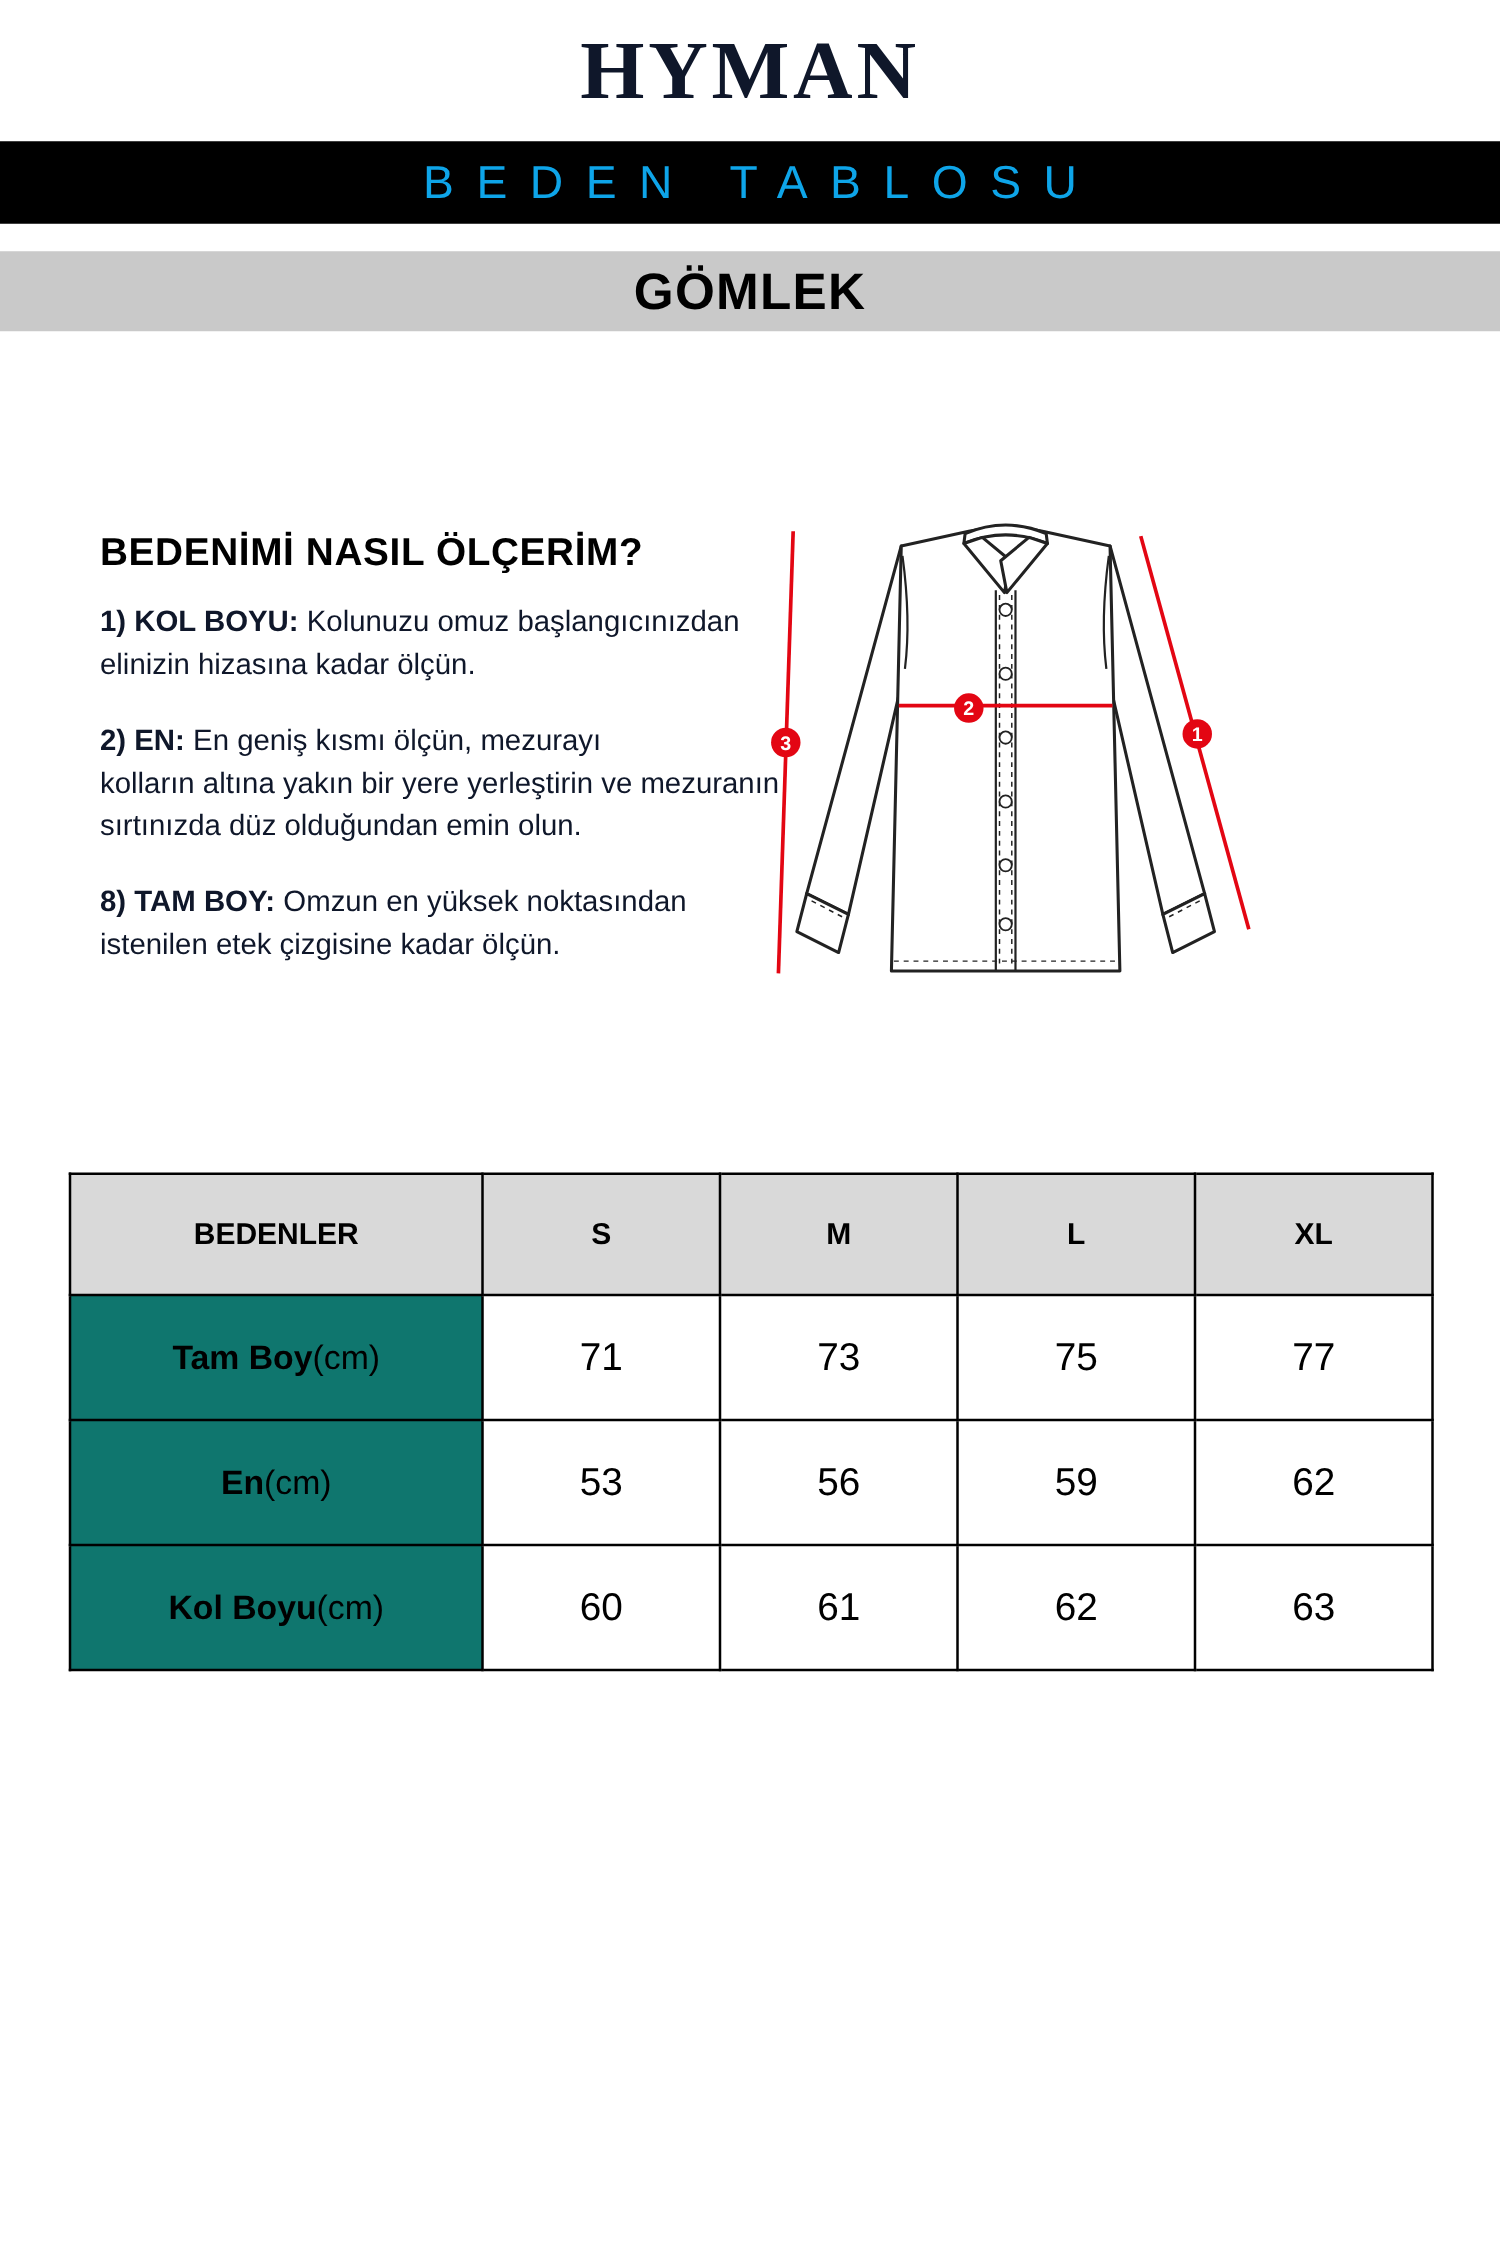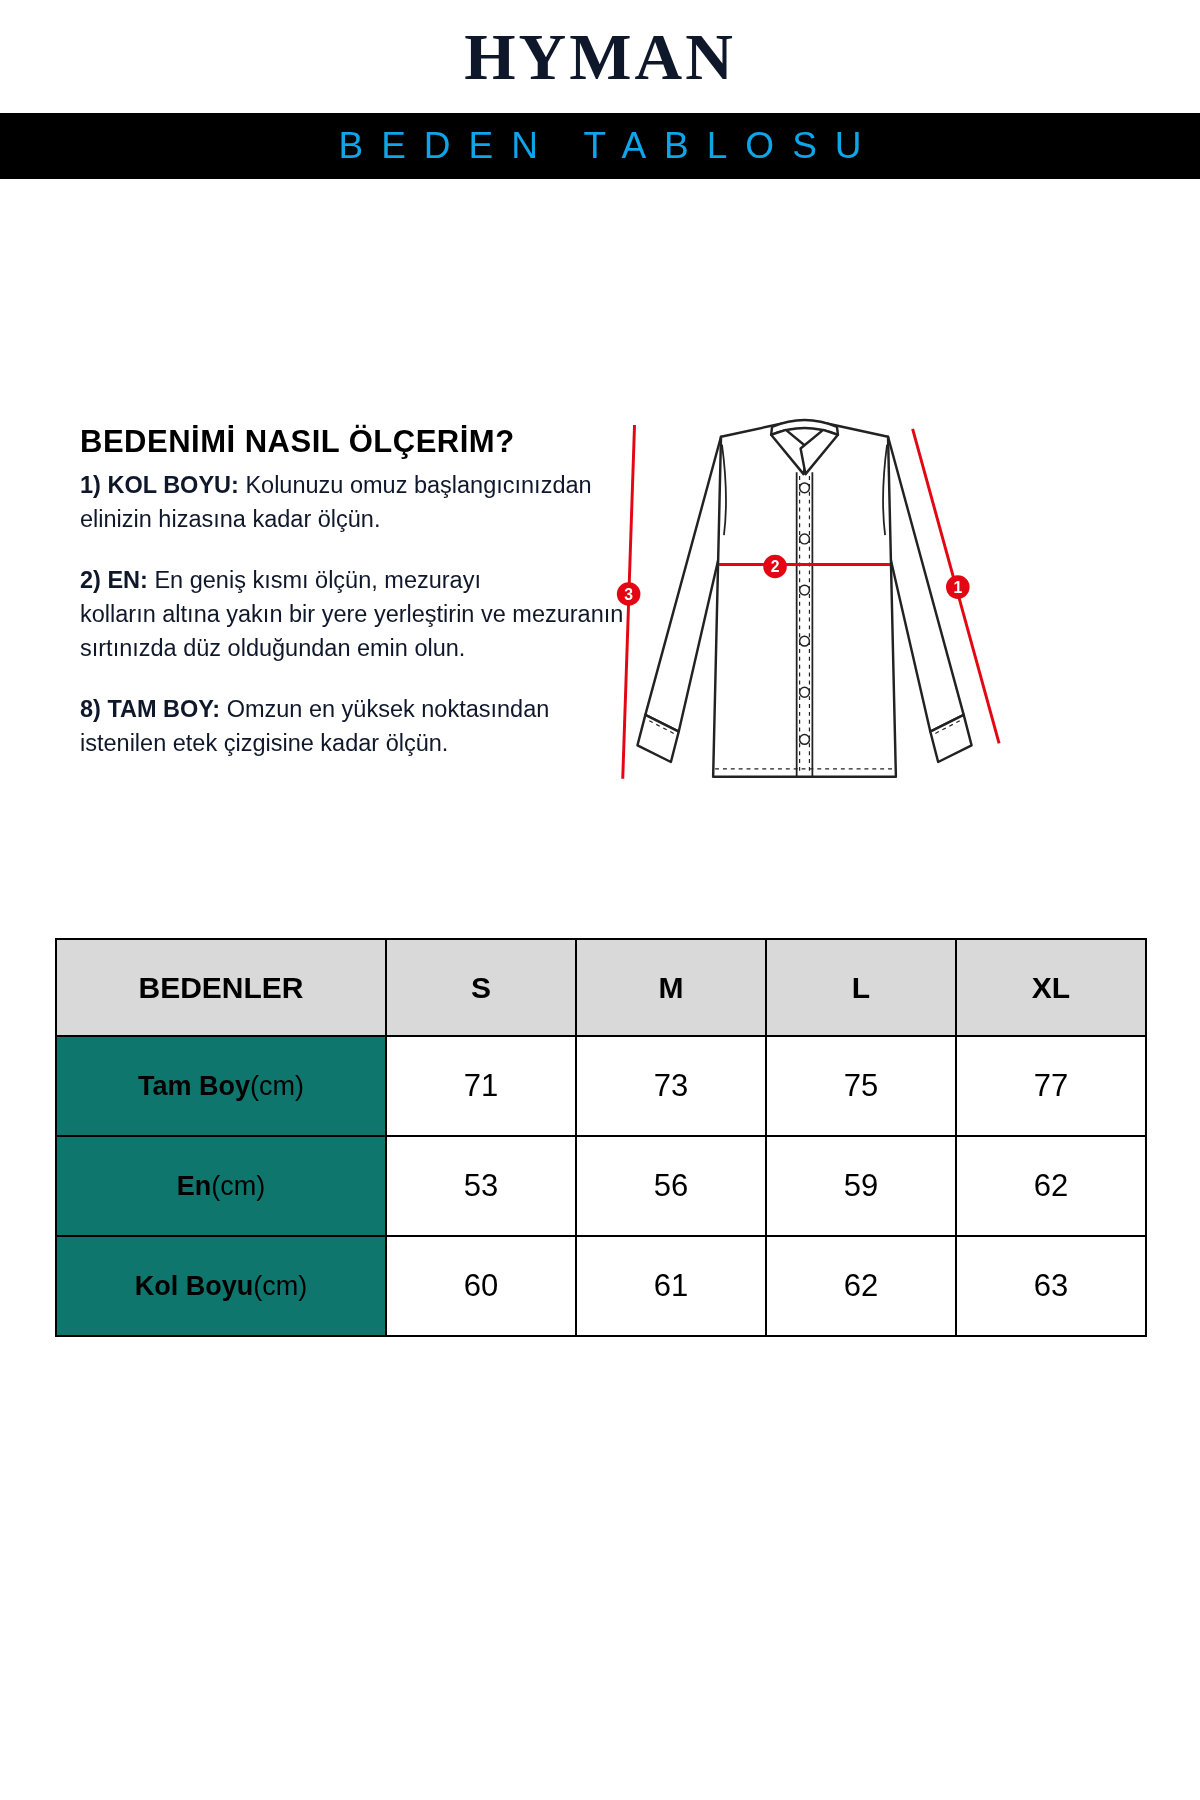--- a/index.html
+++ b/index.html
@@ -18,53 +18,56 @@
     display:flex; align-items:center; justify-content:center; }
   .black-banner span { color:#0ea5e9; font-size:37px; font-weight:400; letter-spacing:18px; padding-left:18px; }
 
   
   .gray-banner { position:absolute; top:201px; left:0; width:100%; height:64px; background:#c9c9c9;
     display:flex; align-items:center; justify-content:center; }
   .gray-banner span { color:#000; font-size:41px; font-weight:700; letter-spacing:1px; }
 
   
   .howto-text { position:absolute; left:80px; top:424px; width:580px; }
-  .howto-text h2 { font-size:31px; font-weight:700; letter-spacing:0.5px; margin-bottom:8px; }
+  .howto-text h2 { font-size:31px; font-weight:700; letter-spacing:0.5px; margin-bottom:20px; }
   .howto-text p { font-size:23.5px; line-height:1.45; margin-bottom:27px; color:#0f172a; }
   .howto-text b { font-weight:700; }
 
   
   .shirt-figure { position:absolute; left:608px; top:383px; width:452px; height:477px; }
   .shirt-figure svg { width:100%; height:100%; display:block; }
 
   
   .size-table { position:absolute; left:55px; top:938px; width:1090px;
     border-collapse:collapse; table-layout:fixed; }
   .size-table th, .size-table td { border:2px solid #000; text-align:center; vertical-align:middle; }
-  .size-table th { height:97px; font-size:30px; font-weight:700; background:#d9d9d9;margin-top:24px; }
+  .size-table th { height:97px; font-size:24px; font-weight:700; background:#d9d9d9;margin-top:24px; }
   .size-table td { height:100px; font-size:31px; font-weight:400; background:#ffffff; }
   .size-table col.c-label { width:330px; }
   .size-table col.c-size { width:190px; }
   .size-table td.label-col { background:#0f766e; font-size:27px; }
   .size-table td.label-col b { font-weight:700; }
   .size-table td.label-col span { font-weight:400; }
 </style>
 </head>
 <body>
 
 <div class="page">
 
   <header class="brand-header">
     <div class="brand">HYMAN</div>
   </header>
 
   <div class="black-banner">
     <span>BEDEN TABLOSU</span>
   </div>
 
+  <div class="gray-banner">
+    <span>GÖMLEK</span>
+  </div>
 
   <section class="howto-text">
     <h2>BEDENİMİ NASIL ÖLÇERİM?</h2>
 
     <p>
       <b>1) KOL BOYU:</b>
       <span>Kolunuzu omuz başlangıcınızdan</span><br>
       <span>elinizin hizasına kadar ölçün.</span>
     </p>
 

